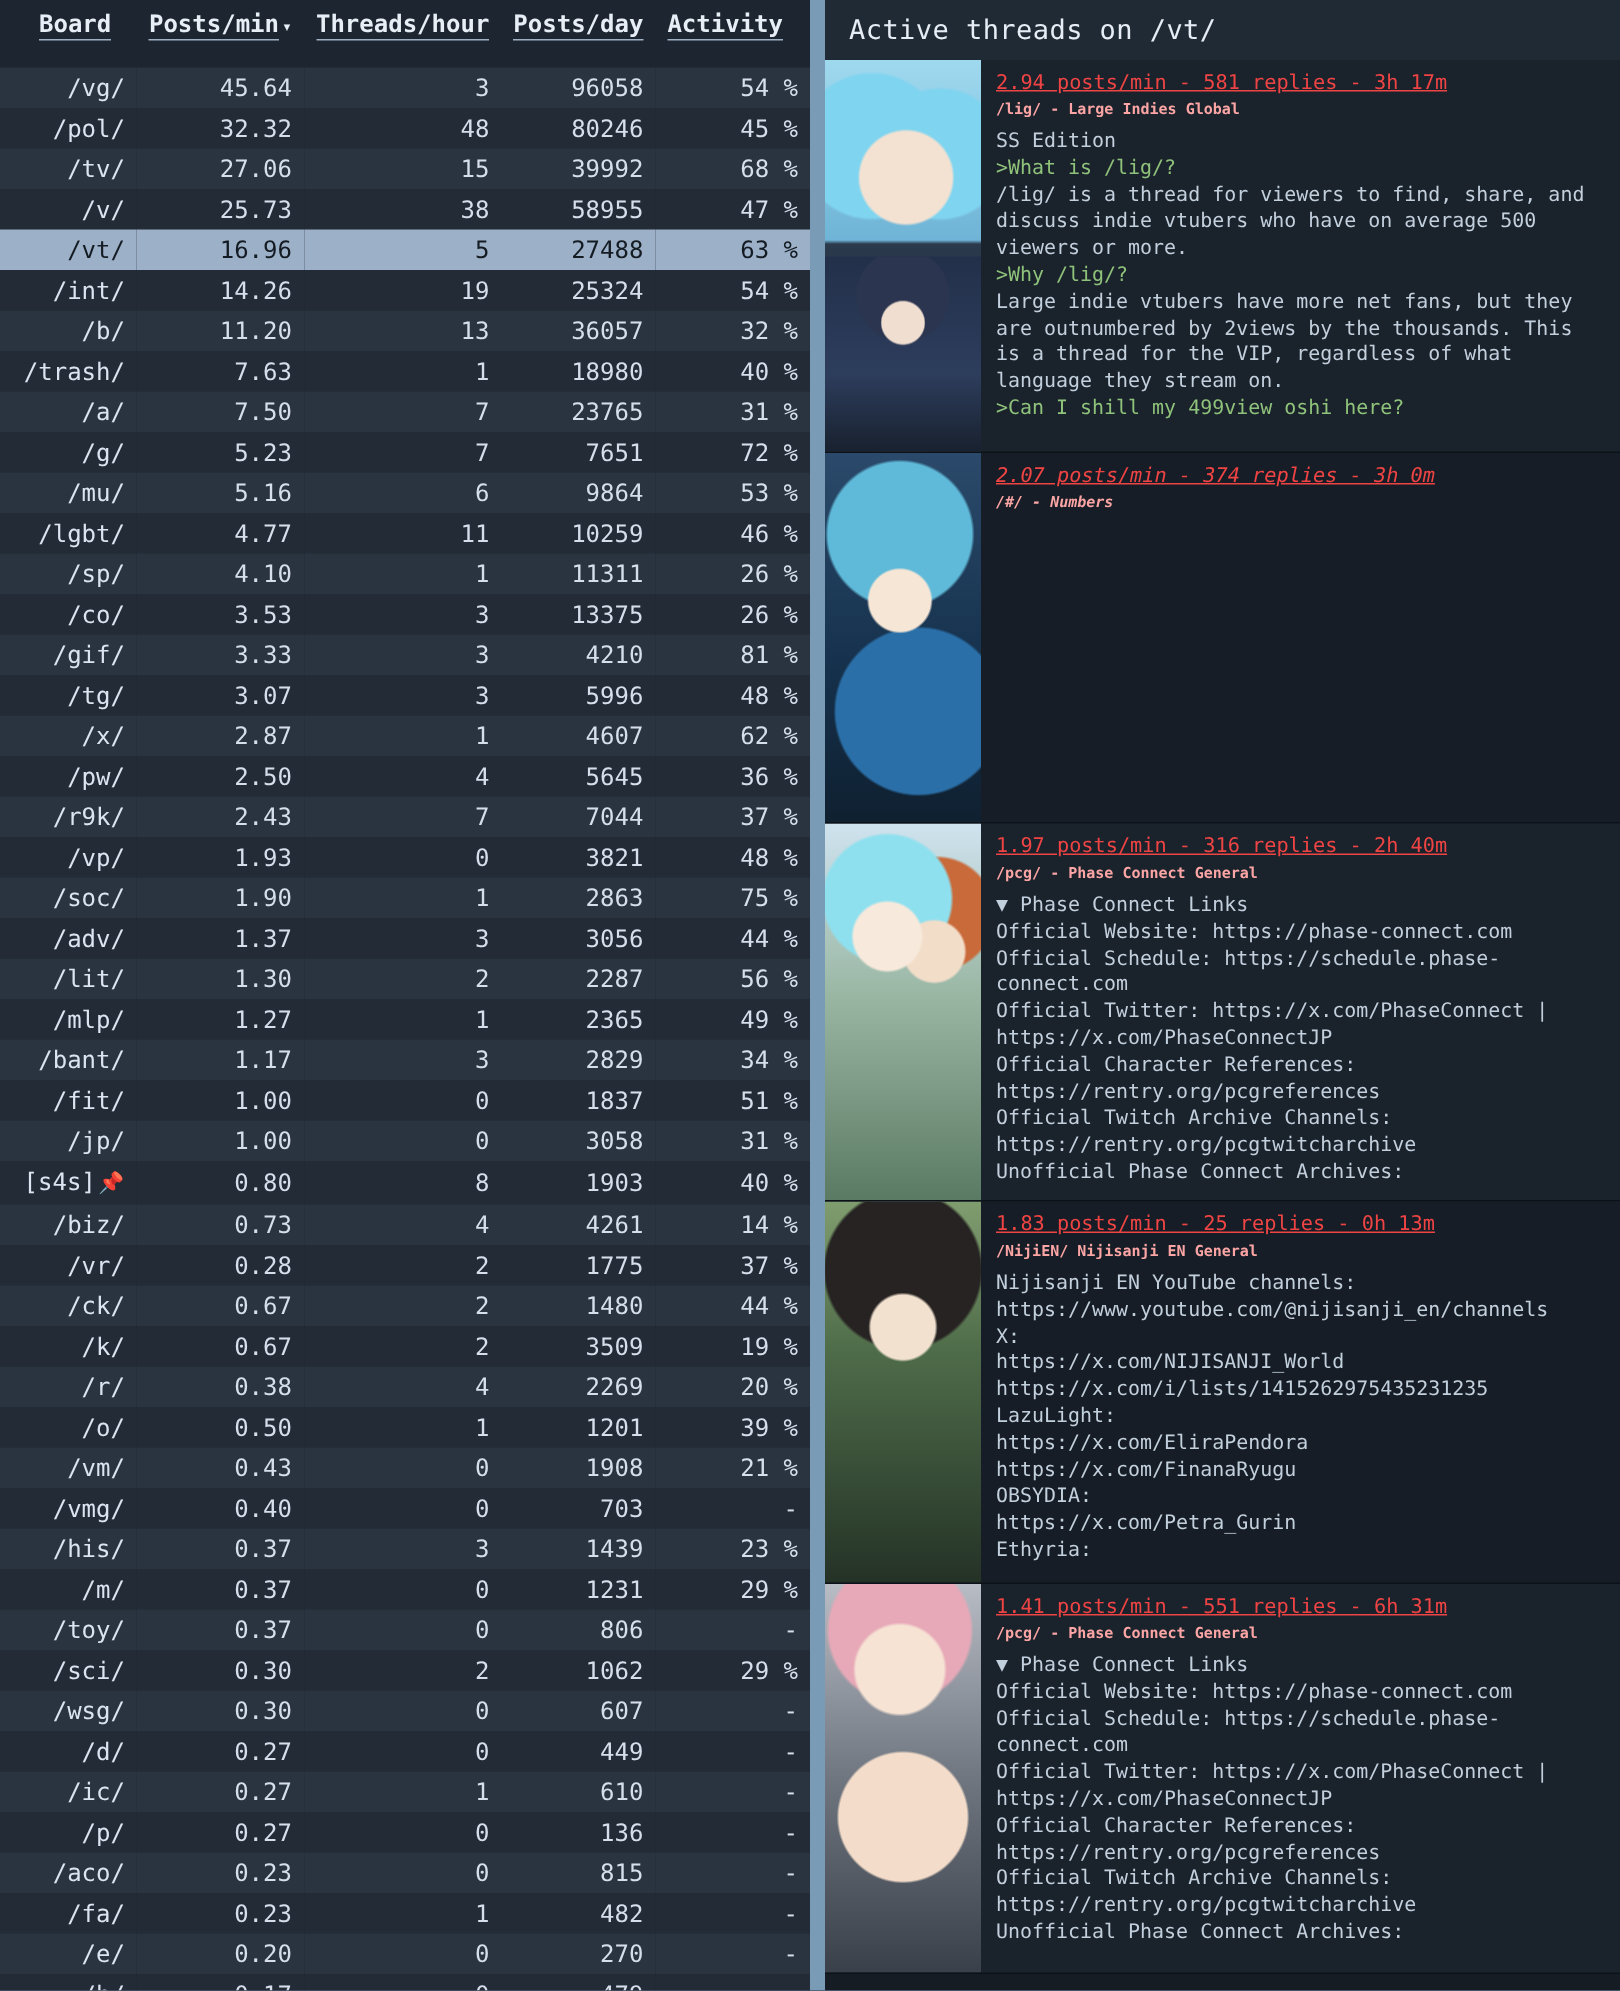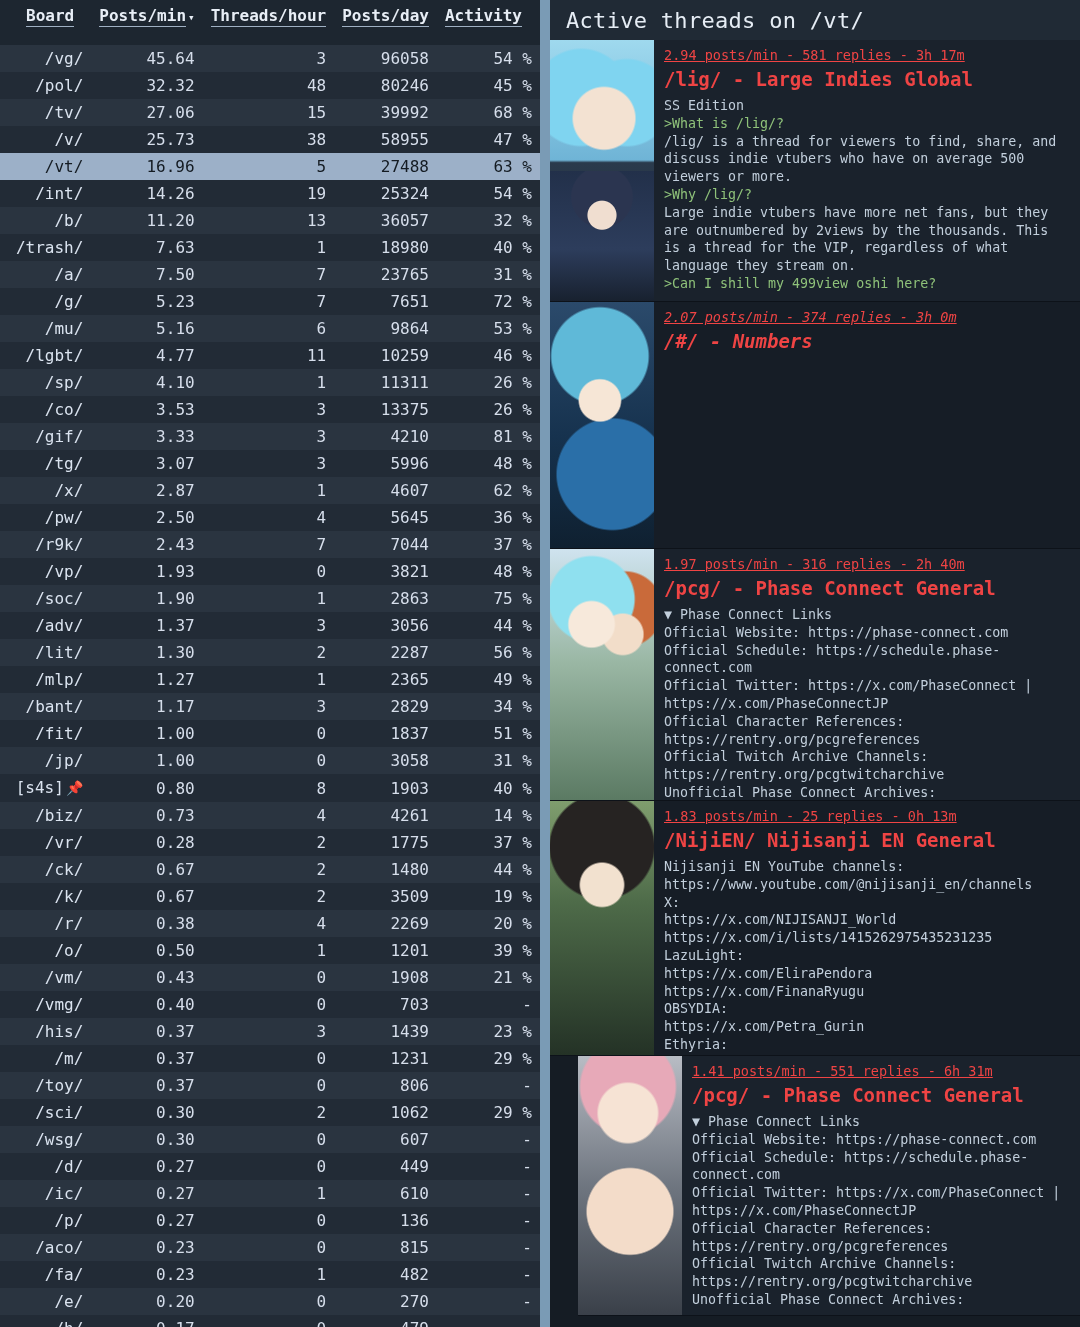--- a/index.html
+++ b/index.html
@@ -92,21 +92,21 @@
     flex-direction: column;
     overflow: hidden;
   }
   .right-header {
     height: 40px;
     background: #202a35;
     color: #e6edf5;
     display: flex;
     align-items: center;
     padding-left: 16px;
-    font-size: 22px;
+    font-size: 18px;
     letter-spacing: 0.3px;
     flex: 0 0 40px;
   }
   .thread-list {
     flex: 1 1 auto;
     overflow: hidden;
   }
   .thread {
     display: flex;
     border-bottom: 1px solid #0d1219;
@@ -131,23 +131,23 @@
     overflow: hidden;
   }
   .meta {
     color: #ef4444;
     font-size: 13.5px;
     text-decoration: underline;
     margin-bottom: 5px;
     white-space: nowrap;
   }
   .subject {
-    color: #ef4444;
+    color: #fca5a5;
     font-weight: bold;
-    font-size: 19px;
+    font-size: 10px;
     margin-bottom: 7px;
     white-space: nowrap;
     overflow: hidden;
   }
   .comment {
     color: #c2cfdc;
     font-size: 13.3px;
     line-height: 17.8px;
     white-space: pre-wrap;
     word-break: break-word;
@@ -608,21 +608,21 @@
 <span class="">https://x.com/i/lists/1415262975435231235</span>
 <span class="">LazuLight:</span>
 <span class="">https://x.com/EliraPendora</span>
 <span class="">https://x.com/FinanaRyugu</span>
 <span class="">OBSYDIA:</span>
 <span class="">https://x.com/Petra_Gurin</span>
 <span class="">Ethyria:</span>
 </div>
           </div>
         </div>
-        <div class="thread" style="height: 260px; margin-left: 28px;">
+        <div class="thread" style="height: 260px;">
           <div class="thumb">
             <div class="art art-f"></div>
           </div>
           <div class="thread-body">
             <div class="meta">1.41 posts/min - 551 replies - 6h 31m</div>
             <div class="subject">/pcg/ - Phase Connect General</div>
             <div class="comment"><span class="">▼ Phase Connect Links</span>
 <span class="">Official Website: https://phase-connect.com</span>
 <span class="">Official Schedule: https://schedule.phase-connect.com</span>
 <span class="">Official Twitter: https://x.com/PhaseConnect | https://x.com/PhaseConnectJP</span>

